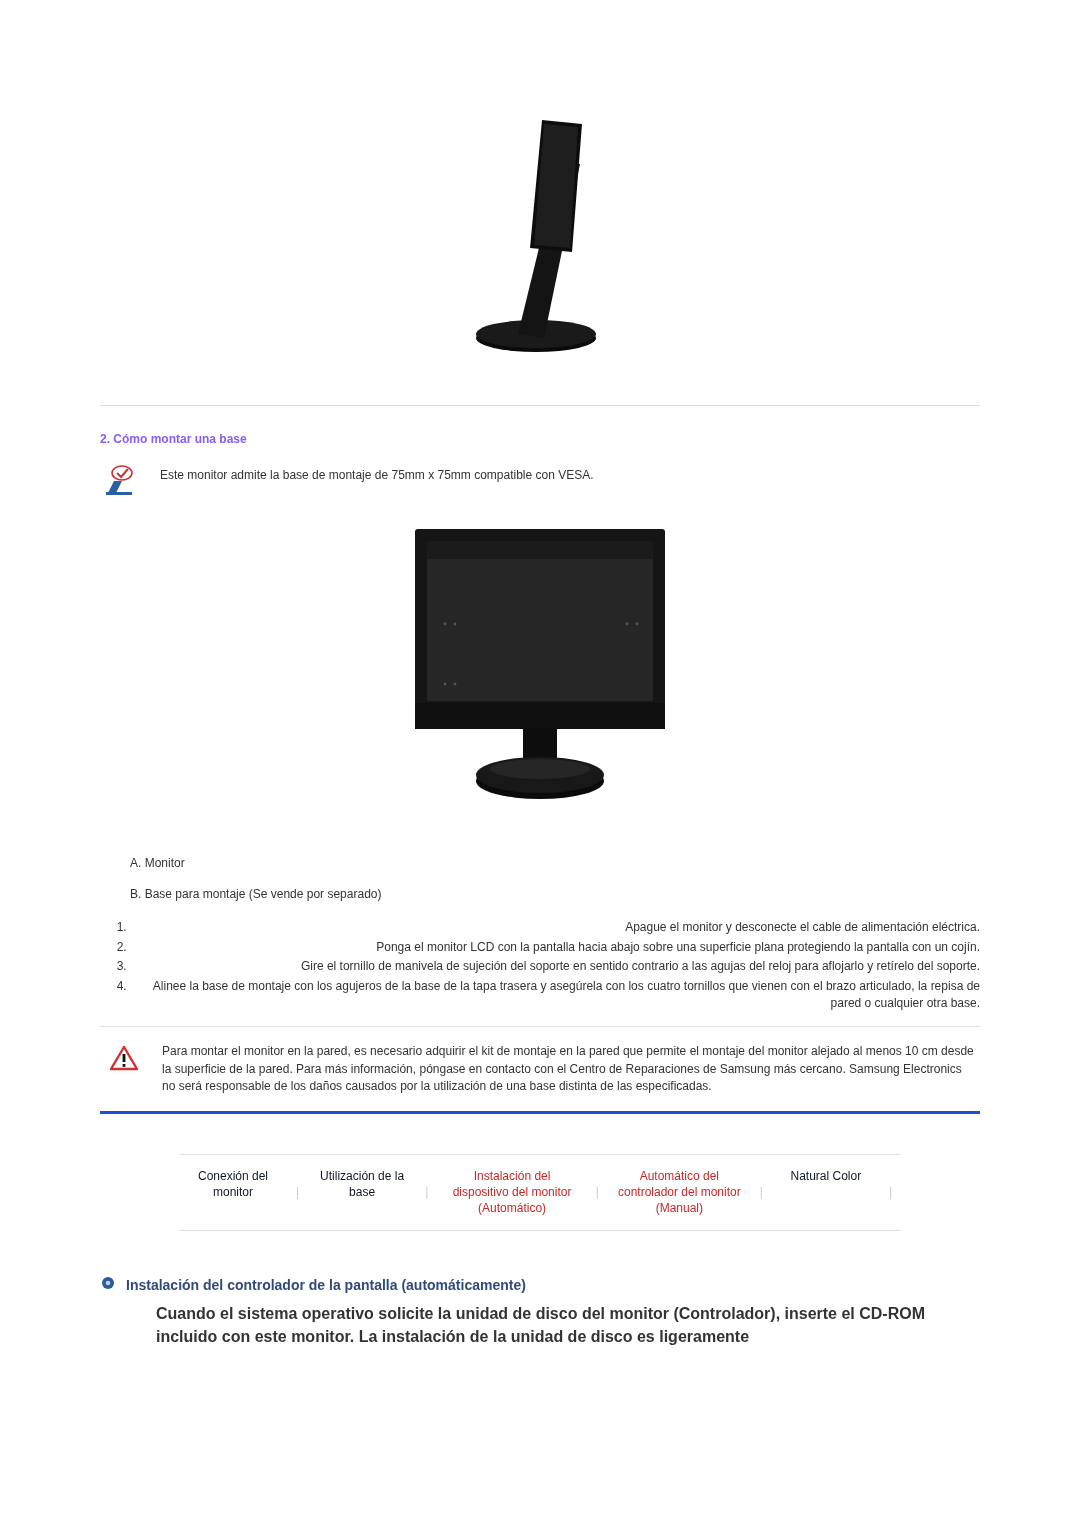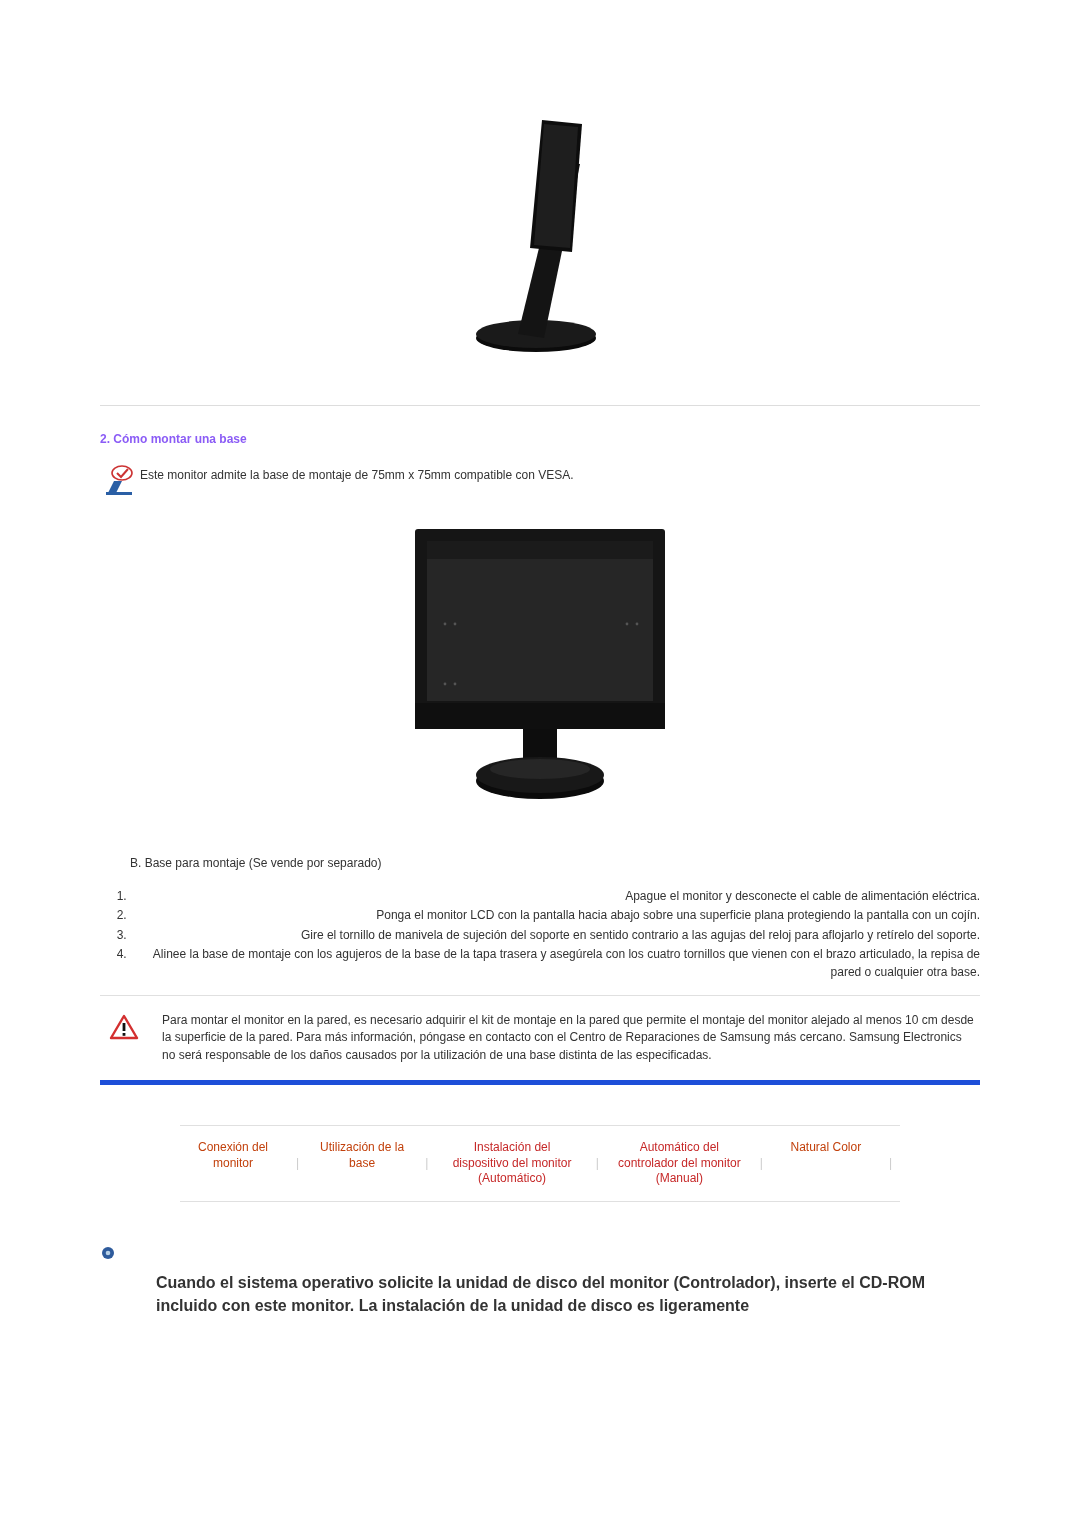--- a/index.html
+++ b/index.html
@@ -24,54 +24,55 @@
   }
   .section-heading {
     font-size: 12px;
     font-weight: bold;
     color: #8b5cf6;
     margin: 20px 0 12px 0;
   }
   .icon-text-row {
     display: flex;
     align-items: flex-start;
+    gap: 20px;
     margin: 10px 0 15px 0;
   }
   .small-icon { flex: 0 0 40px; text-align:center; padding-top:2px; }
   .note-text { flex: 1; padding-top:6px; }
   .desc-list { margin: 25px 0 16px 30px; }
   .desc-list p { margin: 4px 0 14px 0; }
   ol.steps { margin: 4px 0 8px 10px; padding-left: 20px; }
   ol.steps li { margin: 2px 0; text-align: right; }
   .warn-box {
     display: flex;
     align-items: flex-start;
     gap: 18px;
     border-top: 1px solid #e0e0e0;
-    border-bottom: 5px solid #1d4ed8;
+    border-bottom: 3px solid #1d4ed8;
     padding: 16px 4px;
     margin: 14px 0 40px 0;
   }
   .warn-icon { flex: 0 0 40px; text-align:center; padding-top:2px;}
   .warn-text { flex: 1; }
   .warn-text b { font-weight: bold; }
   .nav-links {
     border-top: 1px solid #e0e0e0;
     border-bottom: 1px solid #e0e0e0;
     padding: 14px 8px;
     margin: 30px auto 44px auto;
     width: 80%;
     display: flex;
     justify-content: center;
     align-items: flex-start;
     gap: 18px;
     text-align: center;
     font-size: 12px;
   }
-  .nav-item { color: #c2410c; line-height: 1.3; min-width: 90px; }
+  .nav-item { color: #0f172a; line-height: 1.3; min-width: 90px; }
   .nav-item.active { color: #c62828; }
   .nav-sep { color: #ccc; align-self:center; }
   .final-heading-row {
     display: flex;
     align-items: center;
     gap: 10px;
     margin: 6px 0 6px 0;
   }
   .bullet-icon { flex: 0 0 16px; text-align:center;}
   h2.final-h {
@@ -140,20 +141,21 @@
 
     <rect x="148" y="210" width="34" height="32" fill="#0d0d0d"></rect>
 
     <ellipse cx="165" cy="262" rx="64" ry="18" fill="#0b0b0b"></ellipse>
     <ellipse cx="165" cy="256" rx="64" ry="18" fill="#181818"></ellipse>
     <ellipse cx="165" cy="250" rx="50" ry="10" fill="#262626"></ellipse>
   </svg>
 </div>
 
 <div class="desc-list">
+  <p>A. Monitor</p>
   <p>B. Base para montaje (Se vende por separado)</p>
 </div>
 
 <ol class="steps">
   <li>Apague el monitor y desconecte el cable de alimentación eléctrica.</li>
   <li>Ponga el monitor LCD con la pantalla hacia abajo sobre una superficie plana protegiendo la pantalla con un cojín.</li>
   <li>Gire el tornillo de manivela de sujeción del soporte en sentido contrario a las agujas del reloj para aflojarlo y retírelo del soporte.</li>
   <li>Alinee la base de montaje con los agujeros de la base de la tapa trasera y asegúrela con los cuatro tornillos que vienen con el brazo articulado, la repisa de pared o cualquier otra base.</li>
 </ol>
 
@@ -183,14 +185,15 @@
   <span class="nav-sep">|</span>
 </div>
 
 <div class="final-heading-row">
   <div class="bullet-icon">
     <svg width="14" height="14" viewBox="0 0 14 14">
       <circle cx="7" cy="7" r="6" fill="#2e5b9c"></circle>
       <circle cx="7" cy="7" r="2.3" fill="#b7d0e6"></circle>
     </svg>
   </div>
+  <h2 class="final-h">Instalación del controlador de la pantalla (automáticamente)</h2>
 </div>
 <div class="final-sub">Cuando el sistema operativo solicite la unidad de disco del monitor (Controlador), inserte el CD-ROM incluido con este monitor. La instalación de la unidad de disco es ligeramente</div>
 
 </body></html>

